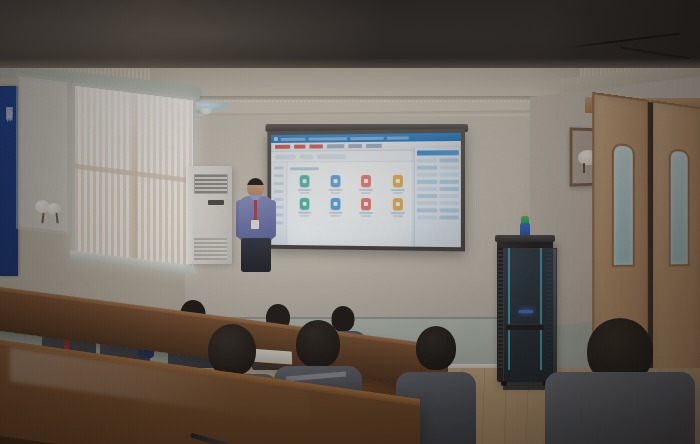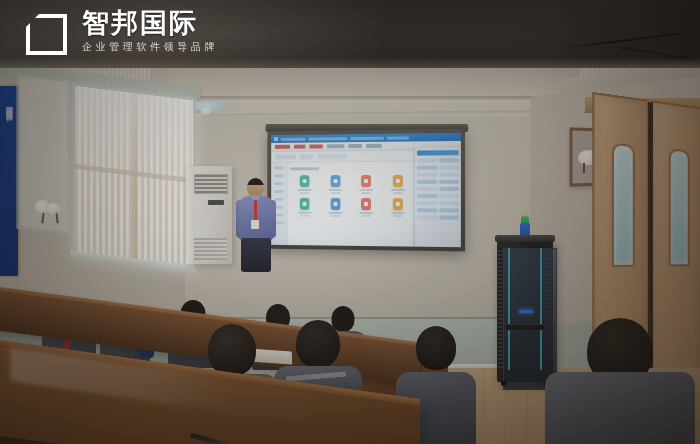--- a/index.html
+++ b/index.html
@@ -757,30 +757,20 @@
 </head>
 <body>
 
 <div id="stage">
 
   <div class="banner-strip">
     <div class="banner-vign"></div>
     <div class="banner-cable"></div>
     <div class="banner-cable2"></div>
 
-    <div class="logo-wrap">
-      <div class="logo-mark">
-        <div class="sq"></div>
-        <div class="notch"></div>
-      </div>
-      <div class="logo-text">
-        <div class="logo-title">智邦国际</div>
-        <div class="logo-sub">企业管理软件领导品牌</div>
-      </div>
-    </div>
   </div>
 
   <div class="photo">
 
     <div class="ceiling-back"></div>
     <div class="ceil-tex"></div>
     <div class="ceil-mid"></div>
     <div class="ceil-line-a"></div>
     <div class="ceil-line-b"></div>
     <div class="ceil-soffit-l"></div>

